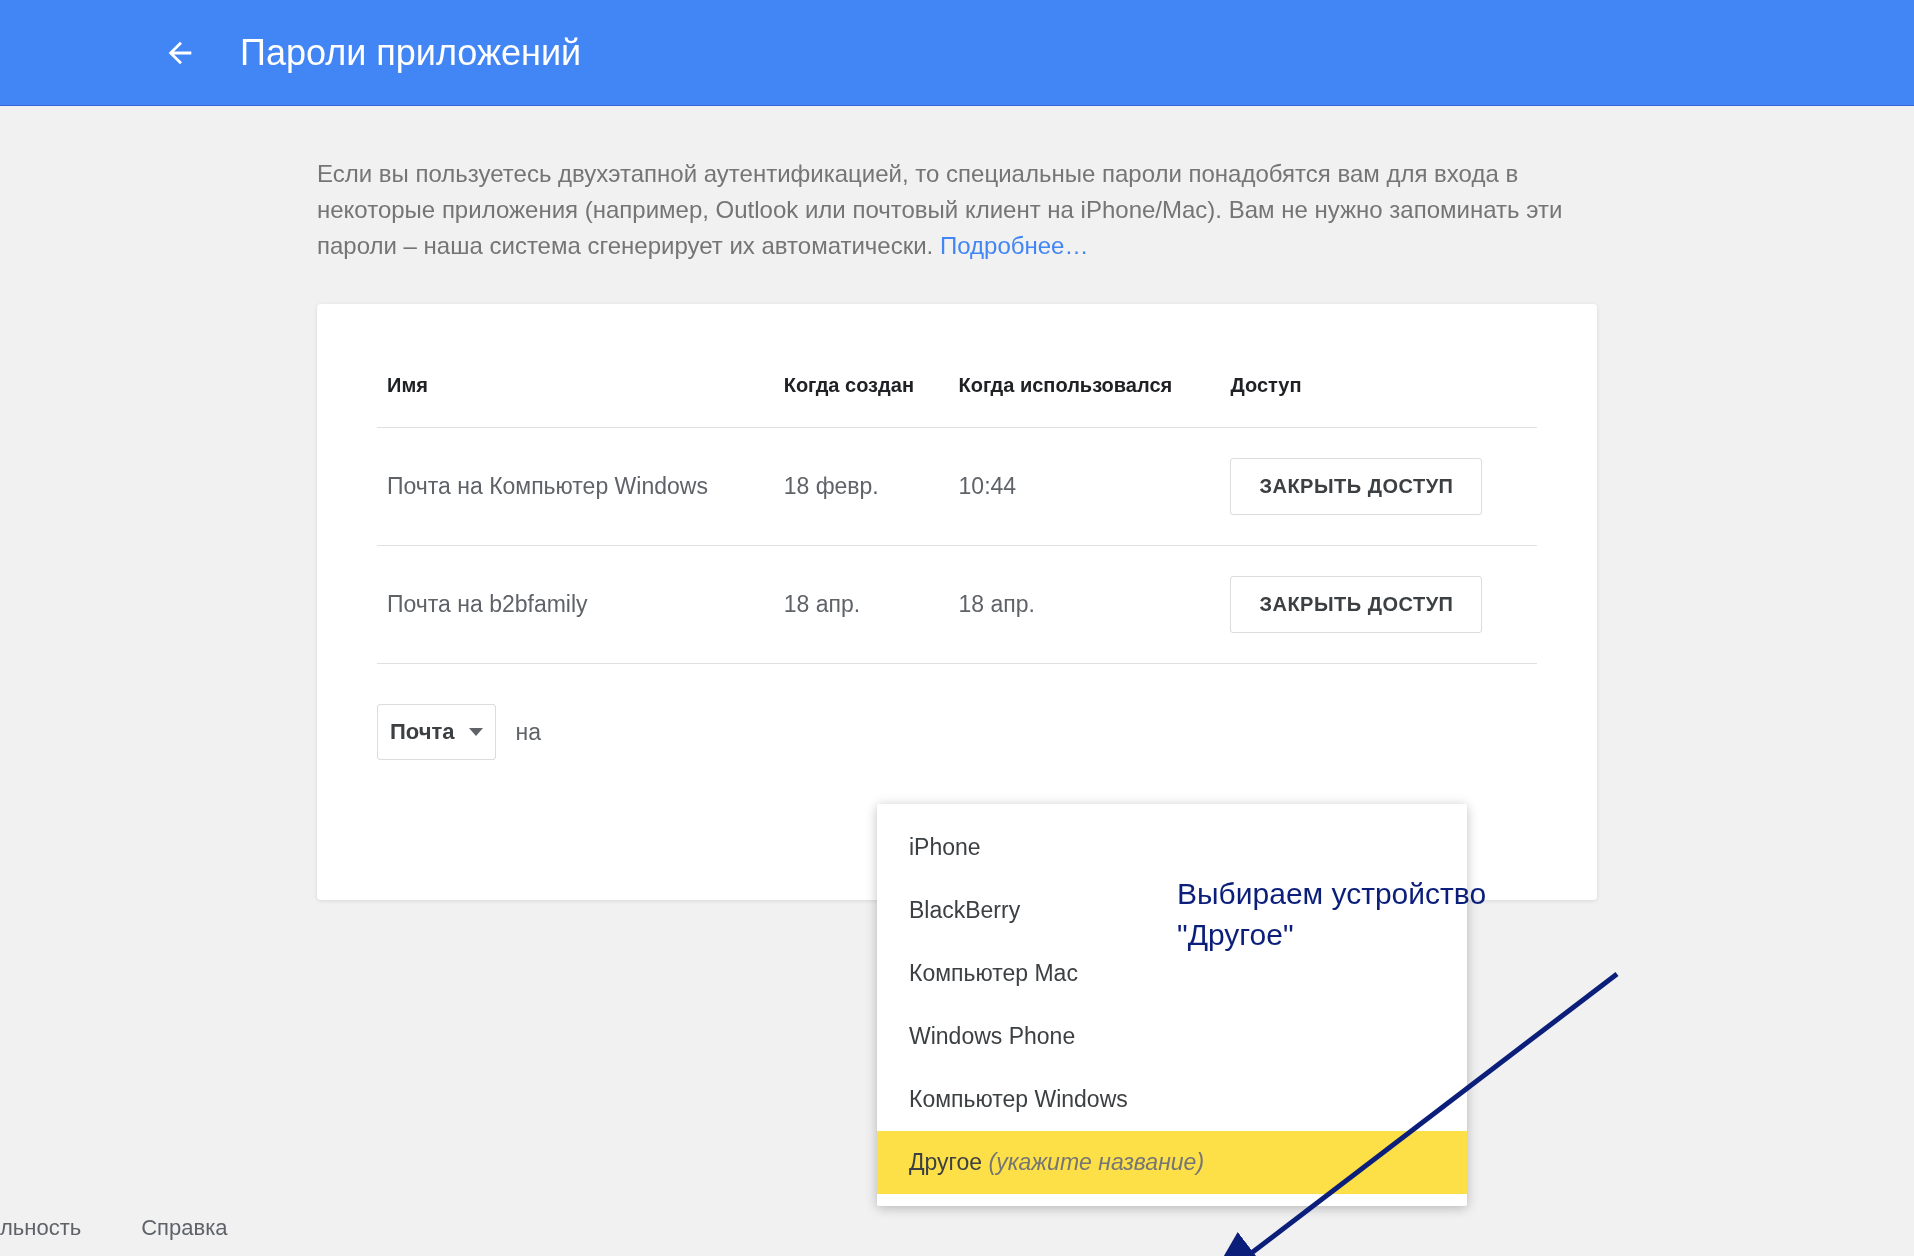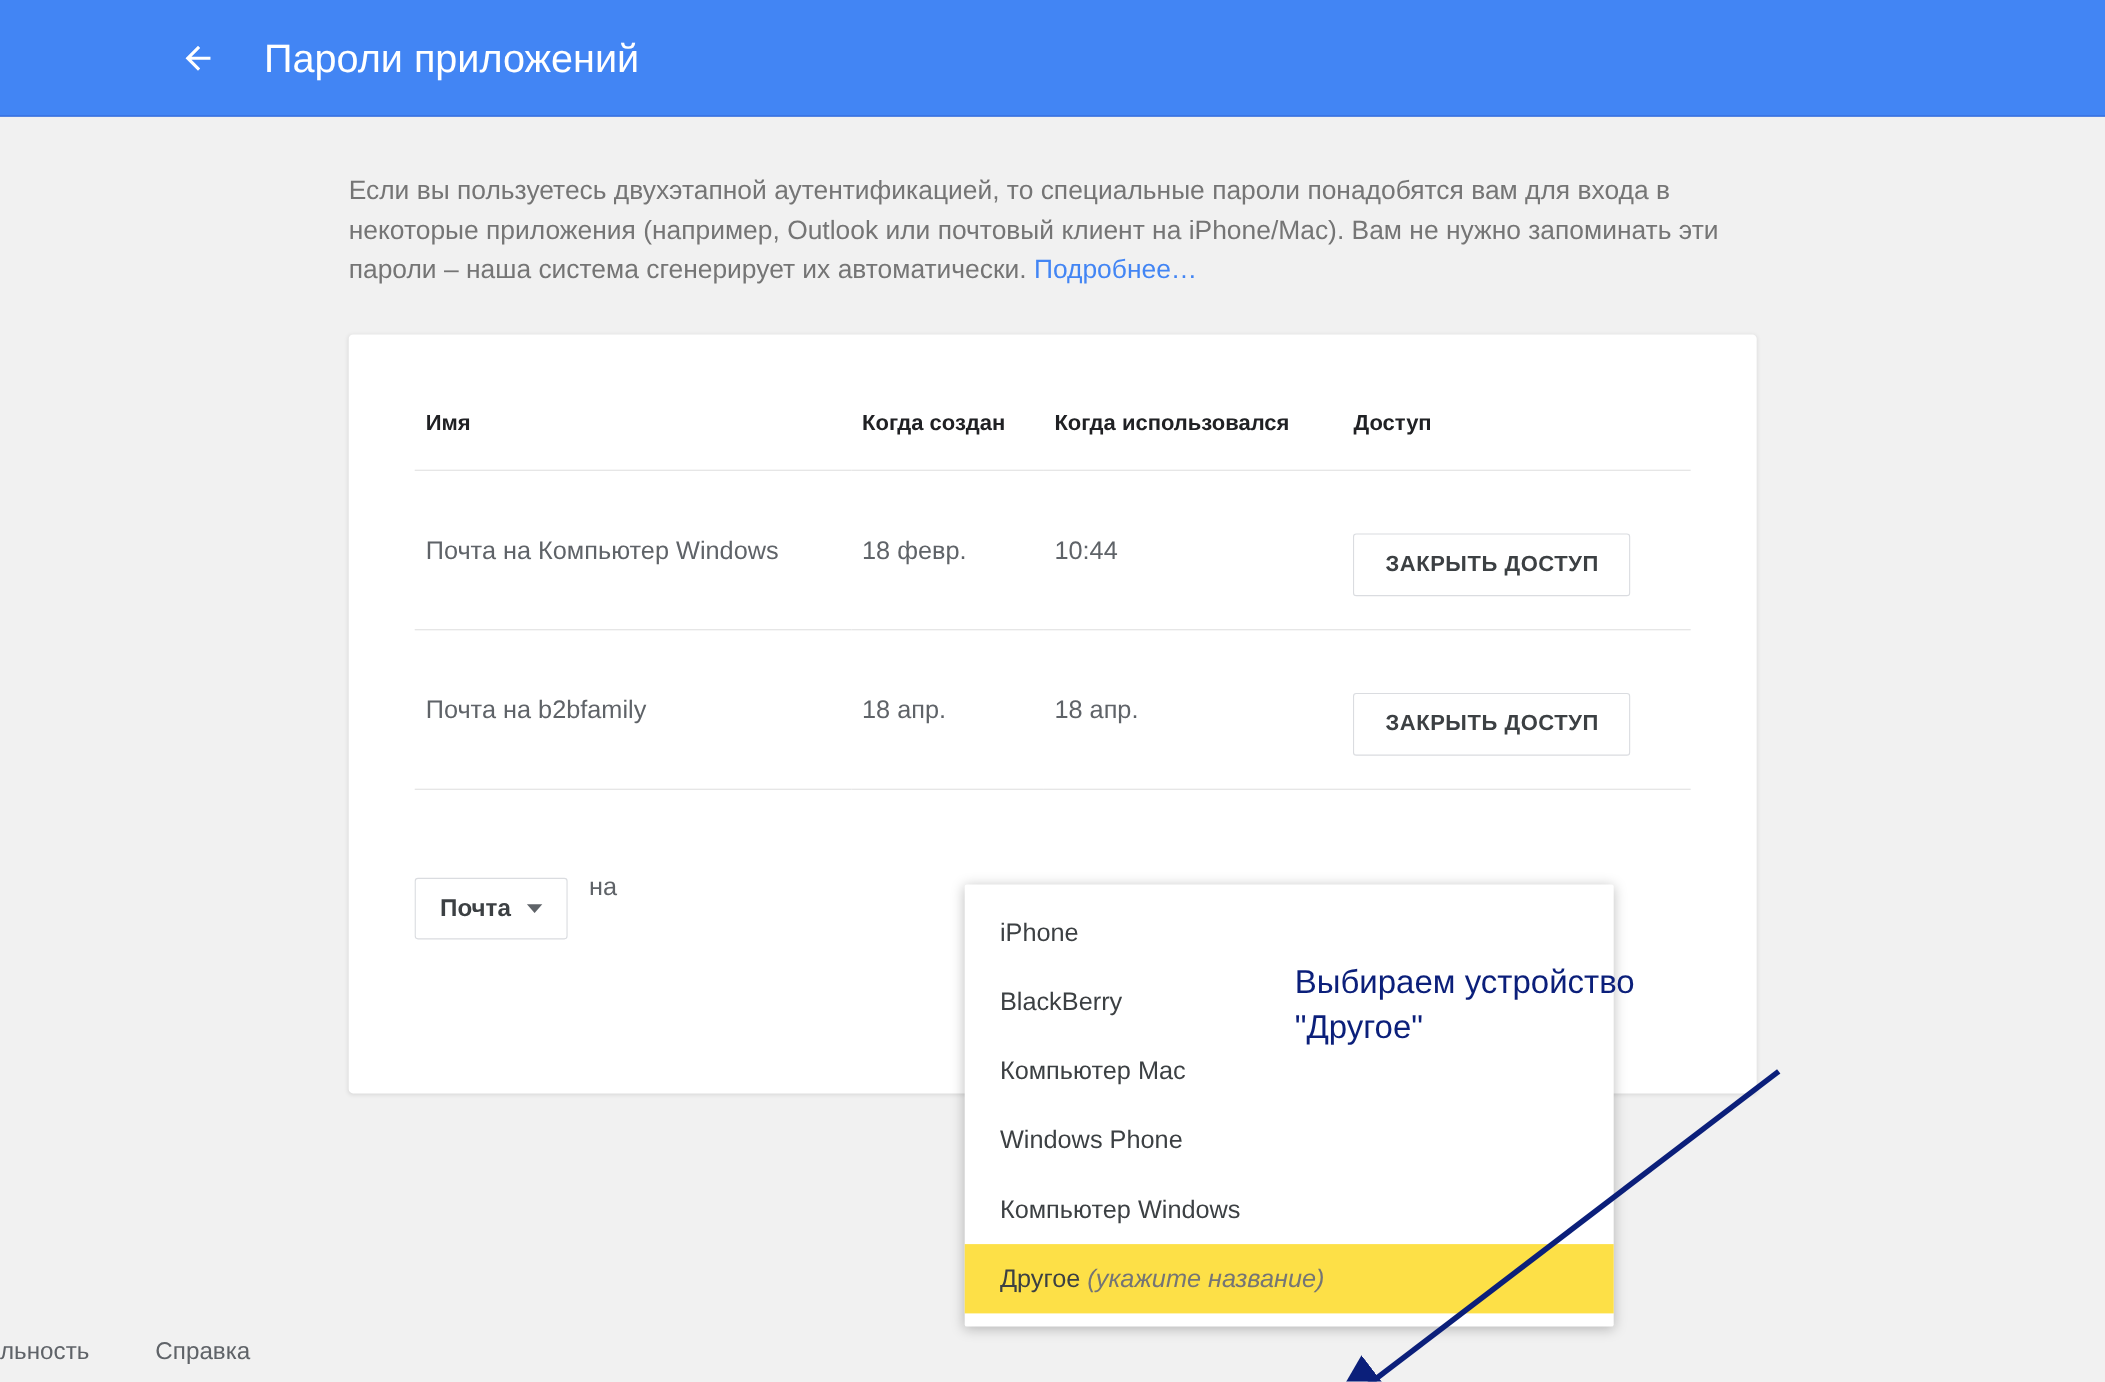--- a/index.html
+++ b/index.html
@@ -84,41 +84,39 @@
     .revoke-btn {
       background: #fff;
       border: 1px solid #dadce0;
       color: #3c4043;
       font-size: 20px;
       font-weight: 700;
       padding: 16px 28px;
       border-radius: 3px;
       cursor: pointer;
       letter-spacing: 0.5px;
-      margin-top: 27px;
     }
     .select-row {
       padding-top: 40px;
       display: flex;
       align-items: center;
       gap: 20px;
     }
     .select-btn {
       background: #fff;
       border: 1px solid #dadce0;
       border-radius: 3px;
-      padding: 14px 22px;
+      padding: 14px 12px;
       font-size: 22px;
       font-weight: 700;
       color: #3c4043;
       display: inline-flex;
       align-items: center;
       gap: 14px;
       cursor: pointer;
-      margin-top: 40px;
     }
     .caret-down {
       width: 0; height: 0;
       border-left: 7px solid transparent;
       border-right: 7px solid transparent;
       border-top: 8px solid #5f6368;
     }
     .on-label {
       font-size: 23px;
       color: #5f6368;

